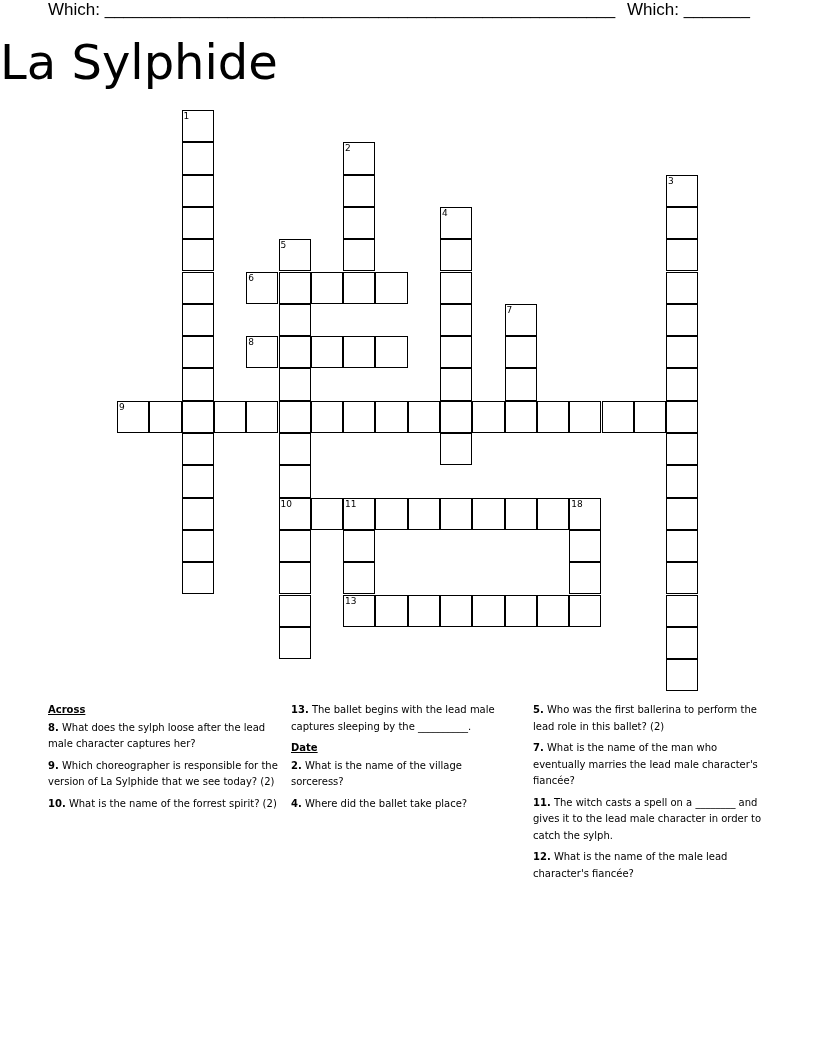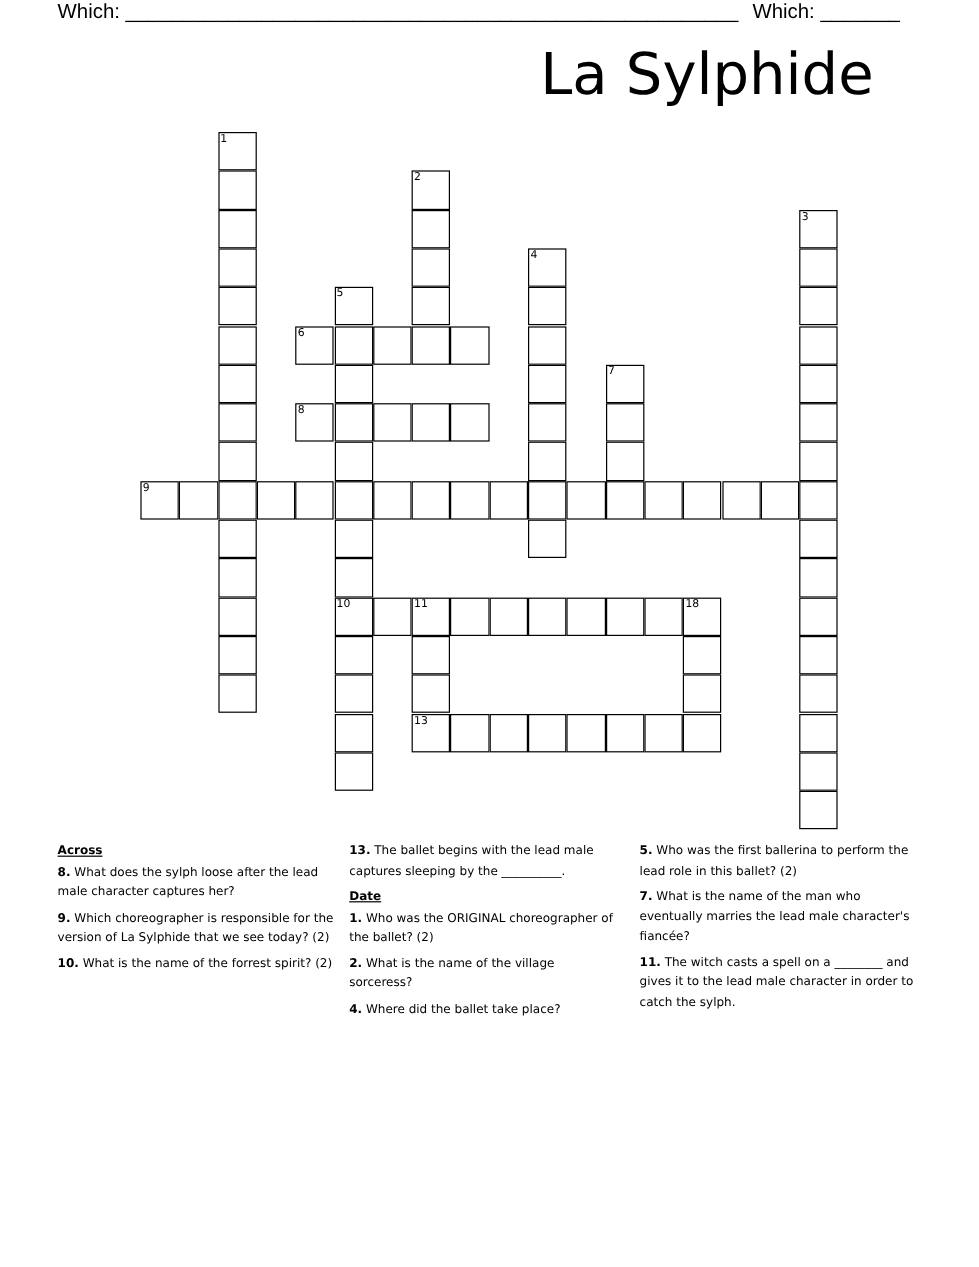--- a/index.html
+++ b/index.html
@@ -1,18 +1,18 @@
 <!DOCTYPE html>
 <html><head>
 <meta charset="utf-8">
 <style>
   html, body { margin:0; padding:0; background:#fff; }
   body { width:816px; height:1056px; position:relative; overflow:hidden; font-family:"DejaVu Sans", sans-serif; color:#000; }
   .hdr { position:absolute; top:0; font-family:"Liberation Sans", sans-serif; font-size:17px; }
-  .title { position:absolute; top:34px; left:16px; width:712px; text-align:right; font-size:48px; font-family:"DejaVu Sans", sans-serif; font-weight:normal; letter-spacing:0; }
+  .title { position:absolute; top:34px; left:0; width:712px; text-align:left; font-size:48px; font-family:"DejaVu Sans", sans-serif; font-weight:normal; letter-spacing:0; }
   #grid { position:absolute; left:0; top:0; }
   .cell { position:absolute; width:32.3px; height:32.3px; box-sizing:border-box; border:1.5px solid #000; background:#fff; }
   .num { position:absolute; left:1px; top:0px; font-size:9px; line-height:10px; font-family:"DejaVu Sans", sans-serif; }
   .col { position:absolute; top:702px; font-size:10px; line-height:16.5px; }
   .col .sec { text-decoration:underline; font-weight:bold; margin-bottom:1px; }
   .col .clue { margin-bottom:5px; }
   .col .clue b { font-weight:bold; }
 </style>
 </head>
 <body>
@@ -155,22 +155,22 @@
 <div class="col" style="left:48px; width:236px;">
   <div class="sec">Across</div>
   <div class="clue"><b>8.</b><span> What does the sylph loose after the lead male character captures her?</span></div>
   <div class="clue"><b>9.</b><span> Which choreographer is responsible for the version of La Sylphide that we see today? (2)</span></div>
   <div class="clue"><b>10.</b><span> What is the name of the forrest spirit? (2)</span></div>
 </div>
 
 <div class="col" style="left:291px; width:226px;">
   <div class="clue"><b>13.</b><span> The ballet begins with the lead male captures sleeping by the __________.</span></div>
   <div class="sec">Date</div>
-  <div class="clue"><b>1.</b><span> Who was the ORIGINAL choreographer of the ballet? (2)</span></div>
   <div class="clue"><b>2.</b><span> What is the name of the village sorceress?</span></div>
   <div class="clue"><b>4.</b><span> Where did the ballet take place?</span></div>
 </div>
 
 <div class="col" style="left:533px; width:236px;">
   <div class="clue"><b>5.</b><span> Who was the first ballerina to perform the lead role in this ballet? (2)</span></div>
   <div class="clue"><b>7.</b><span> What is the name of the man who eventually marries the lead male character's fiancée?</span></div>
   <div class="clue"><b>11.</b><span> The witch casts a spell on a ________ and gives it to the lead male character in order to catch the sylph.</span></div>
+  <div class="clue"><b>12.</b><span> What is the name of the male lead character's fiancée?</span></div>
 </div>
 
 </body></html>

